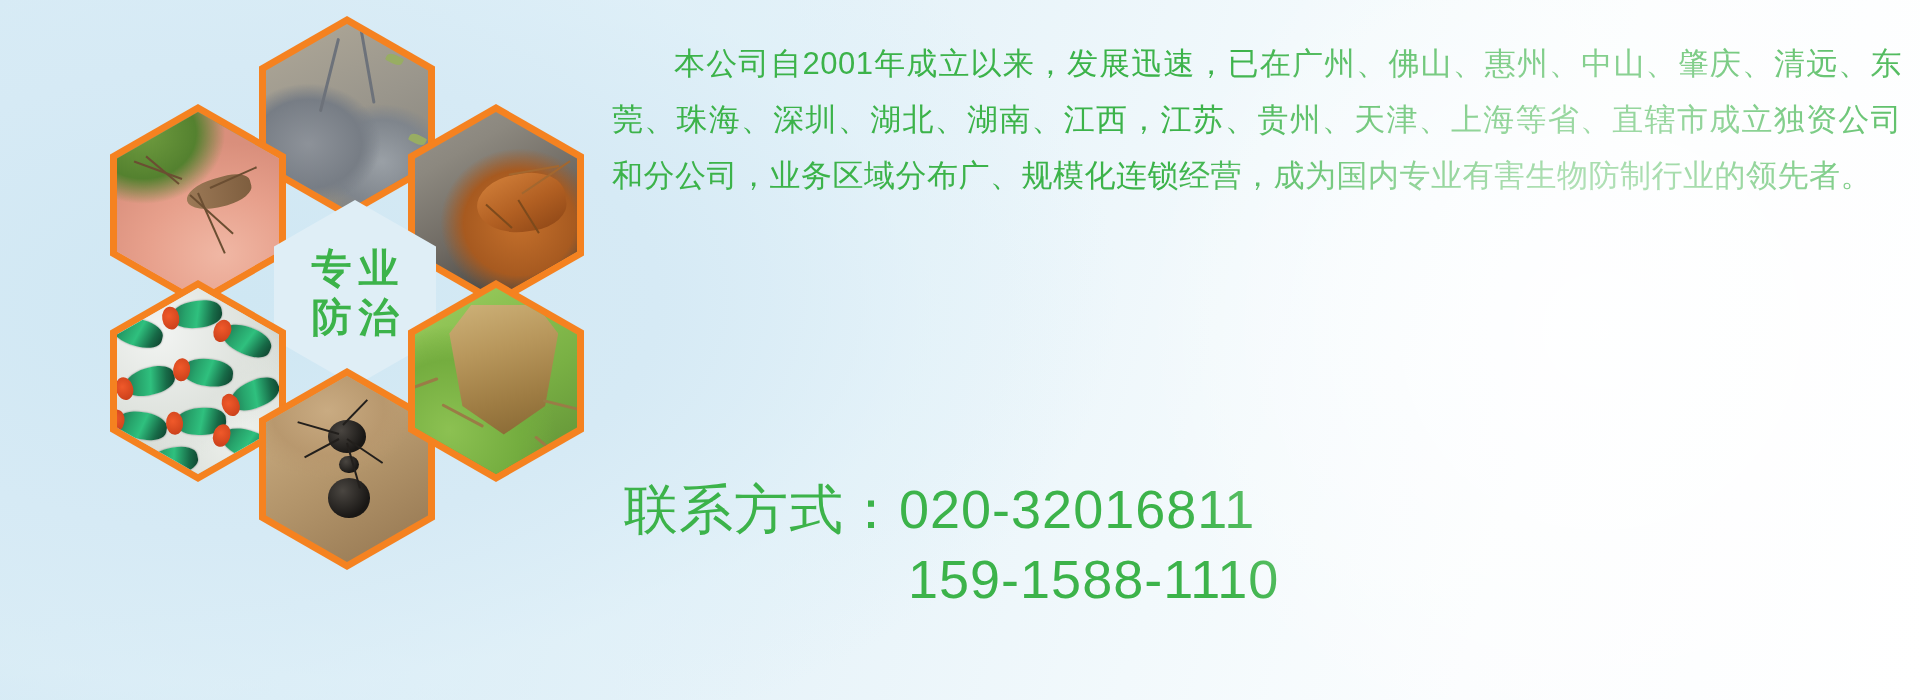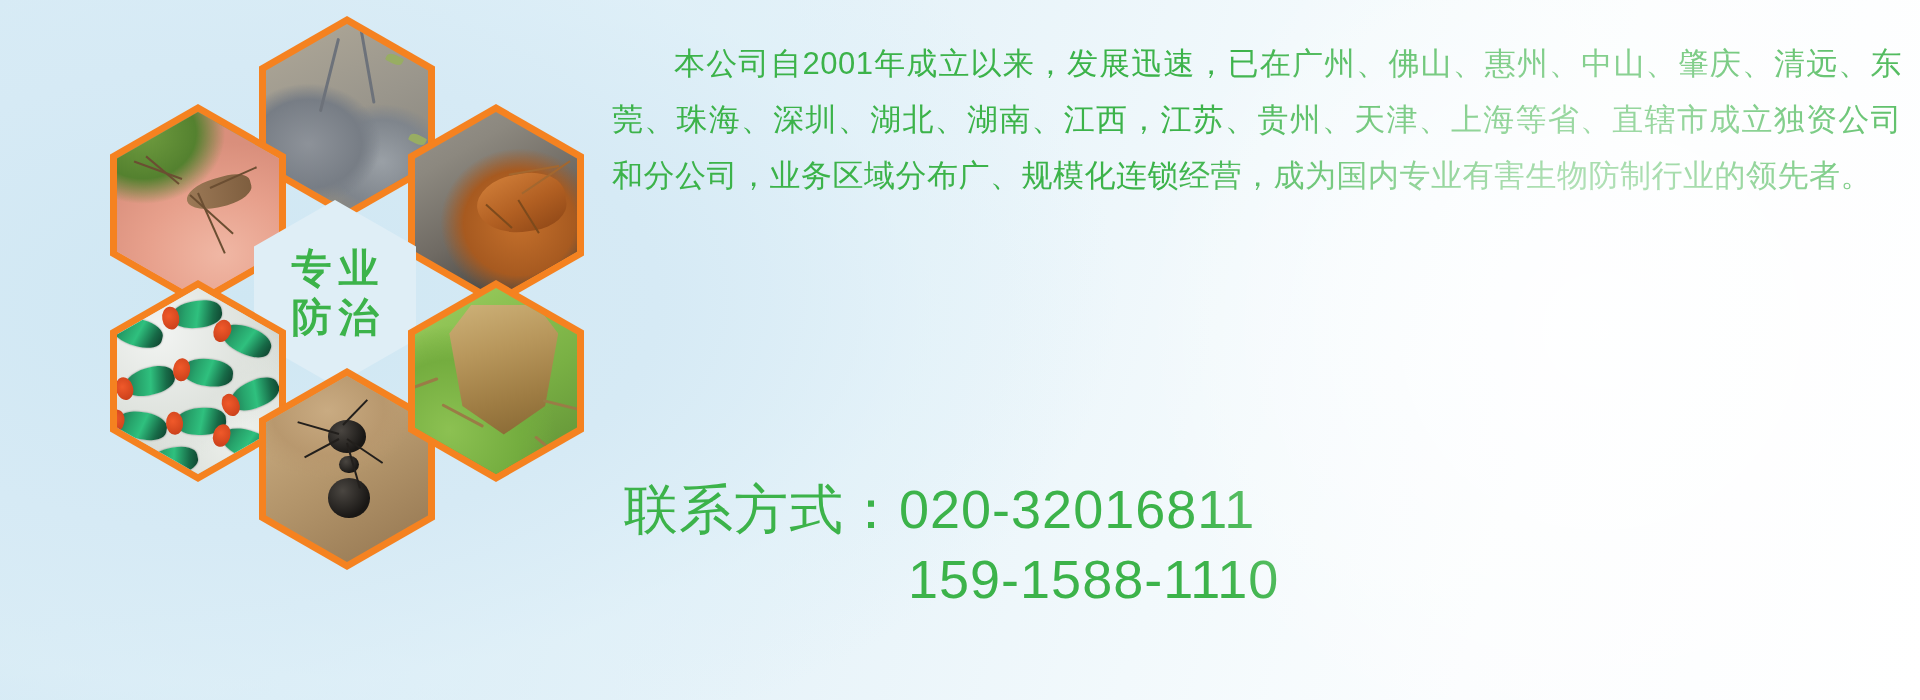--- a/index.html
+++ b/index.html
@@ -61,21 +61,21 @@
     position: absolute;
     inset: -10%;
     width: 120%;
     height: 120%;
   }
 
   
   .hex.h-top      { left: 173px; top:  22px; }
   .hex.h-upleft   { left:  24px; top: 110px; }
   .hex.h-upright  { left: 322px; top: 110px; }
-  .hex.h-center   { left: 161px; top: 198px; }
+  .hex.h-center   { left: 181px; top: 198px; }
   .hex.h-lowleft  { left:  24px; top: 286px; }
   .hex.h-bottom   { left: 173px; top: 374px; }
   .hex.h-lowright { left: 322px; top: 286px; }
 
   .hex.h-center { background: transparent; }
   .hex.h-center .inner { background: #dfeef6; }
 
   .center-text {
     position: absolute;
     inset: 0;

